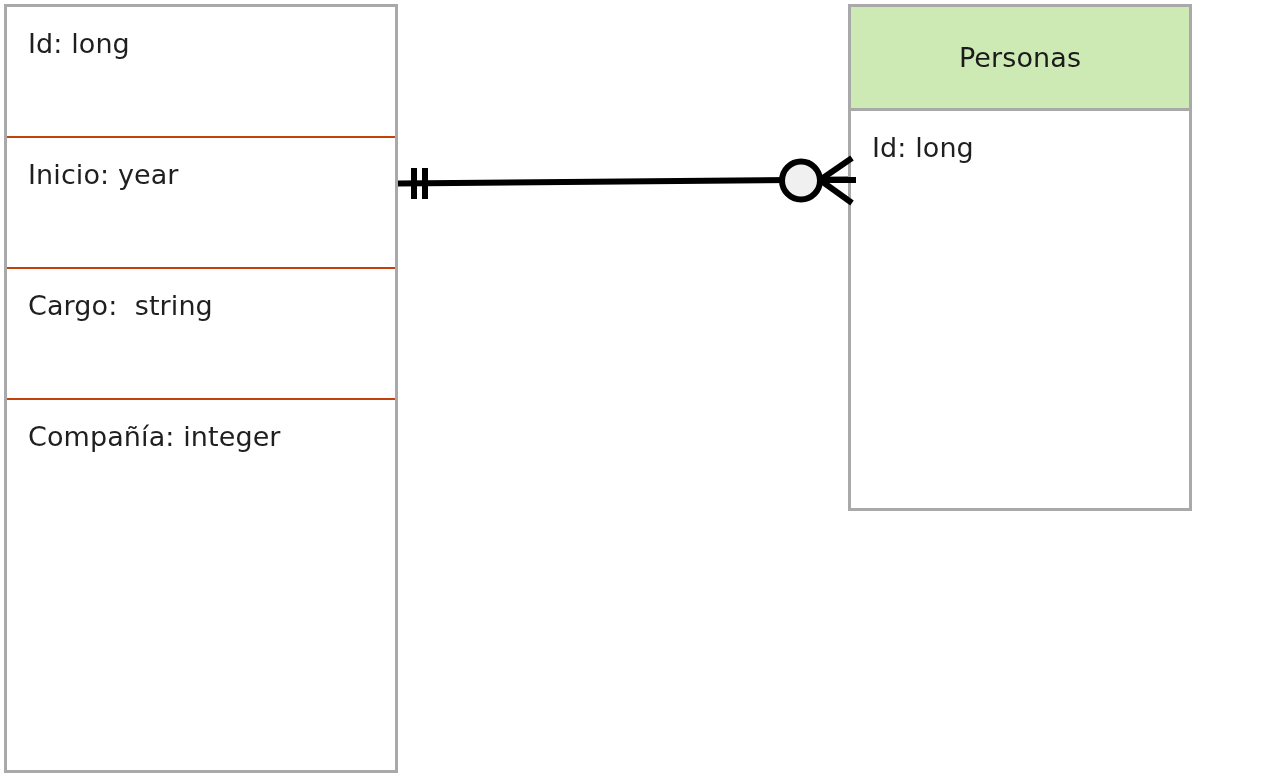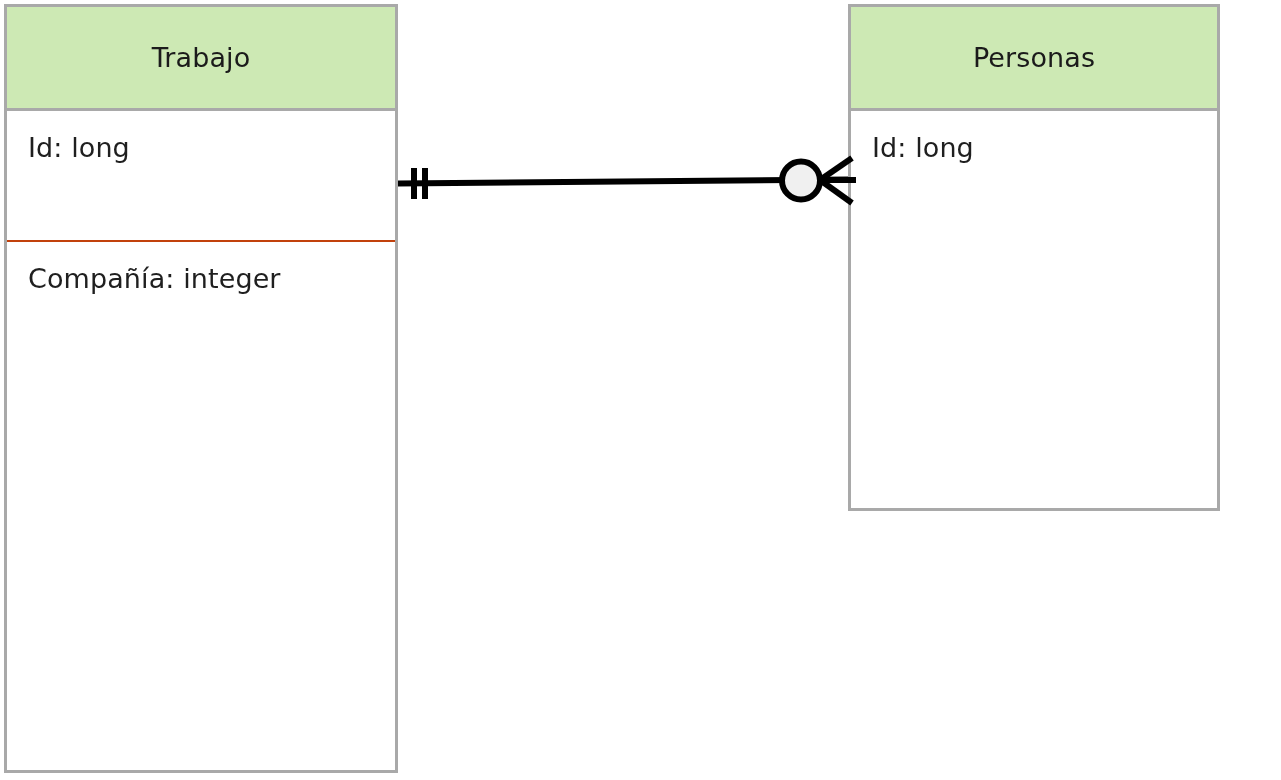--- a/index.html
+++ b/index.html
@@ -68,21 +68,21 @@
     top: 4px;
     width: 394px;
     height: 769px;
   }
   #entity-trabajo .entity-header { height: 104px; }
   #entity-trabajo .entity-row { height: 131px; }
 
   #entity-personas {
     left: 848px;
     top: 4px;
-    width: 372px;
+    width: 344px;
     height: 507px;
   }
   #entity-personas .entity-header { height: 104px; }
   #entity-personas .entity-row { height: 131px; }
 
   
   #relationship {
     position: absolute;
     left: 390px;
     top: 140px;
@@ -90,23 +90,24 @@
     height: 90px;
     overflow: visible;
   }
 </style>
 </head>
 <body>
 
 <div id="canvas">
 
   <div class="entity" id="entity-trabajo">
-    <div class="entity-header">Trabajo</div>
     <div class="entity-rows">
       <div class="entity-row">Id: long</div>
+      <div class="entity-row">Inicio: year</div>
+      <div class="entity-row">Cargo:  string</div>
       <div class="entity-row">Compañía: integer</div>
     </div>
   </div>
 
   <div class="entity" id="entity-personas">
     <div class="entity-header">Personas</div>
     <div class="entity-rows">
       <div class="entity-row">Id: long</div>
     </div>
   </div>

